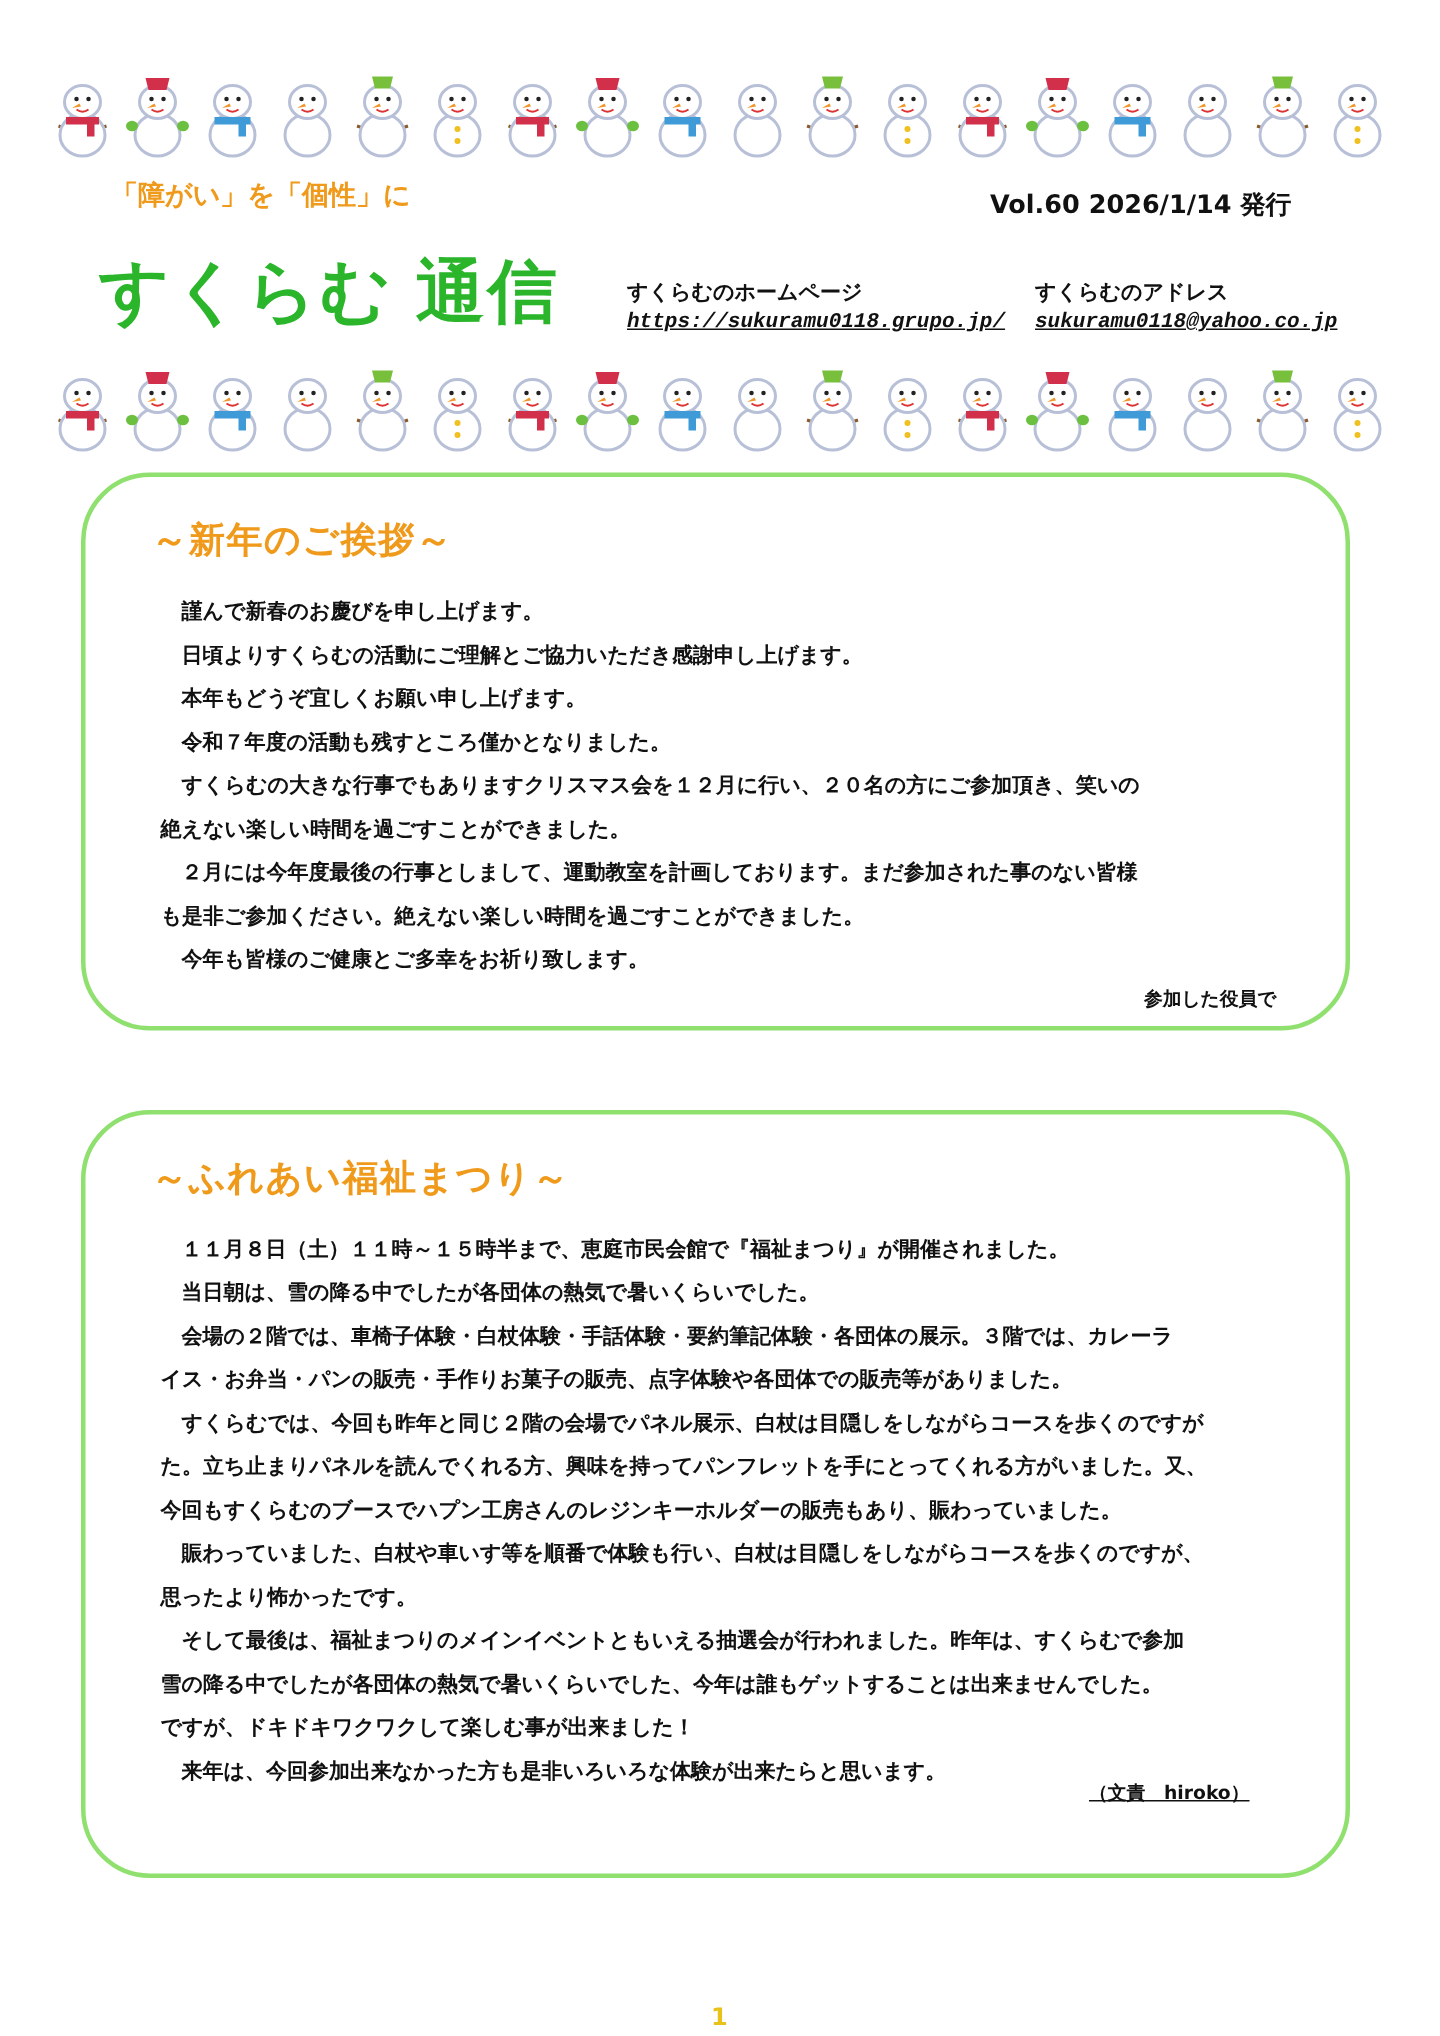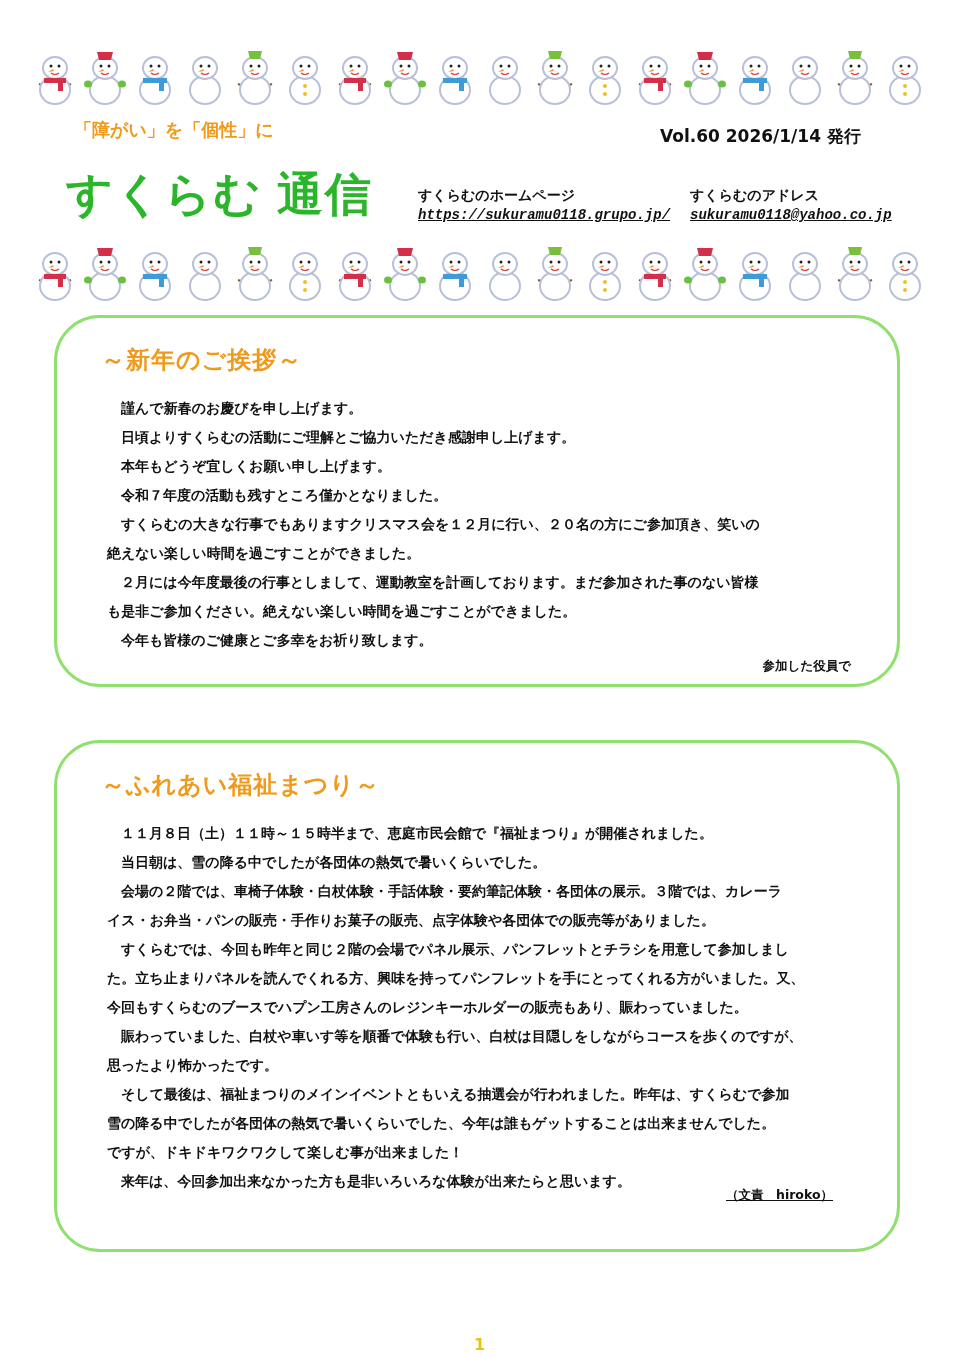--- a/index.html
+++ b/index.html
@@ -352,21 +352,21 @@
   <div class="signature">参加した役員で</div>
 </div>
 
 <div class="box festival">
   <div class="box-title">～ふれあい福祉まつり～</div>
   <div class="body-text">
     <p>　１１月８日（土）１１時～１５時半まで、恵庭市民会館で『福祉まつり』が開催されました。</p>
     <p>　当日朝は、雪の降る中でしたが各団体の熱気で暑いくらいでした。</p>
     <p>　会場の２階では、車椅子体験・白杖体験・手話体験・要約筆記体験・各団体の展示。３階では、カレーラ</p>
     <p>イス・お弁当・パンの販売・手作りお菓子の販売、点字体験や各団体での販売等がありました。</p>
-    <p>　すくらむでは、今回も昨年と同じ２階の会場でパネル展示、パンフレットとチラシを用意して参加しまし</p>
+    <p>　すくらむでは、今回も昨年と同じ２階の会場でパネル展示、白杖は目隠しをしながらコースを歩くのですが</p>
     <p>た。立ち止まりパネルを読んでくれる方、興味を持ってパンフレットを手にとってくれる方がいました。又、</p>
     <p>今回もすくらむのブースでハプン工房さんのレジンキーホルダーの販売もあり、賑わっていました。</p>
     <p>　賑わっていました、白杖や車いす等を順番で体験も行い、白杖は目隠しをしながらコースを歩くのですが、</p>
     <p>思ったより怖かったです。</p>
     <p>　そして最後は、福祉まつりのメインイベントともいえる抽選会が行われました。昨年は、すくらむで参加</p>
     <p>雪の降る中でしたが各団体の熱気で暑いくらいでした、今年は誰もゲットすることは出来ませんでした。</p>
     <p>ですが、ドキドキワクワクして楽しむ事が出来ました！</p>
     <p>　来年は、今回参加出来なかった方も是非いろいろな体験が出来たらと思います。</p>
   </div>
   <div class="signature">（文責　hiroko）</div>

